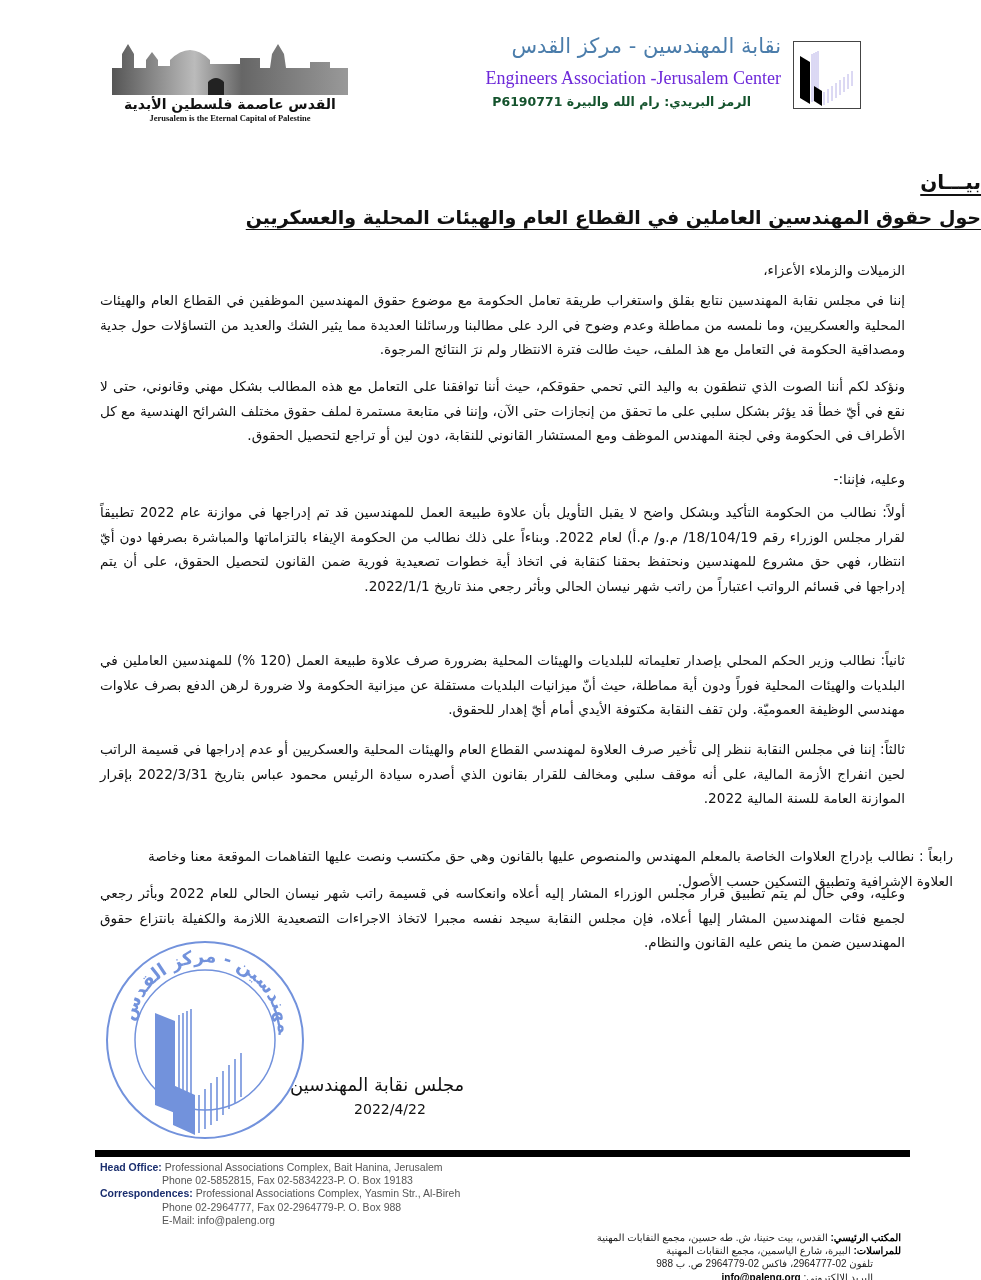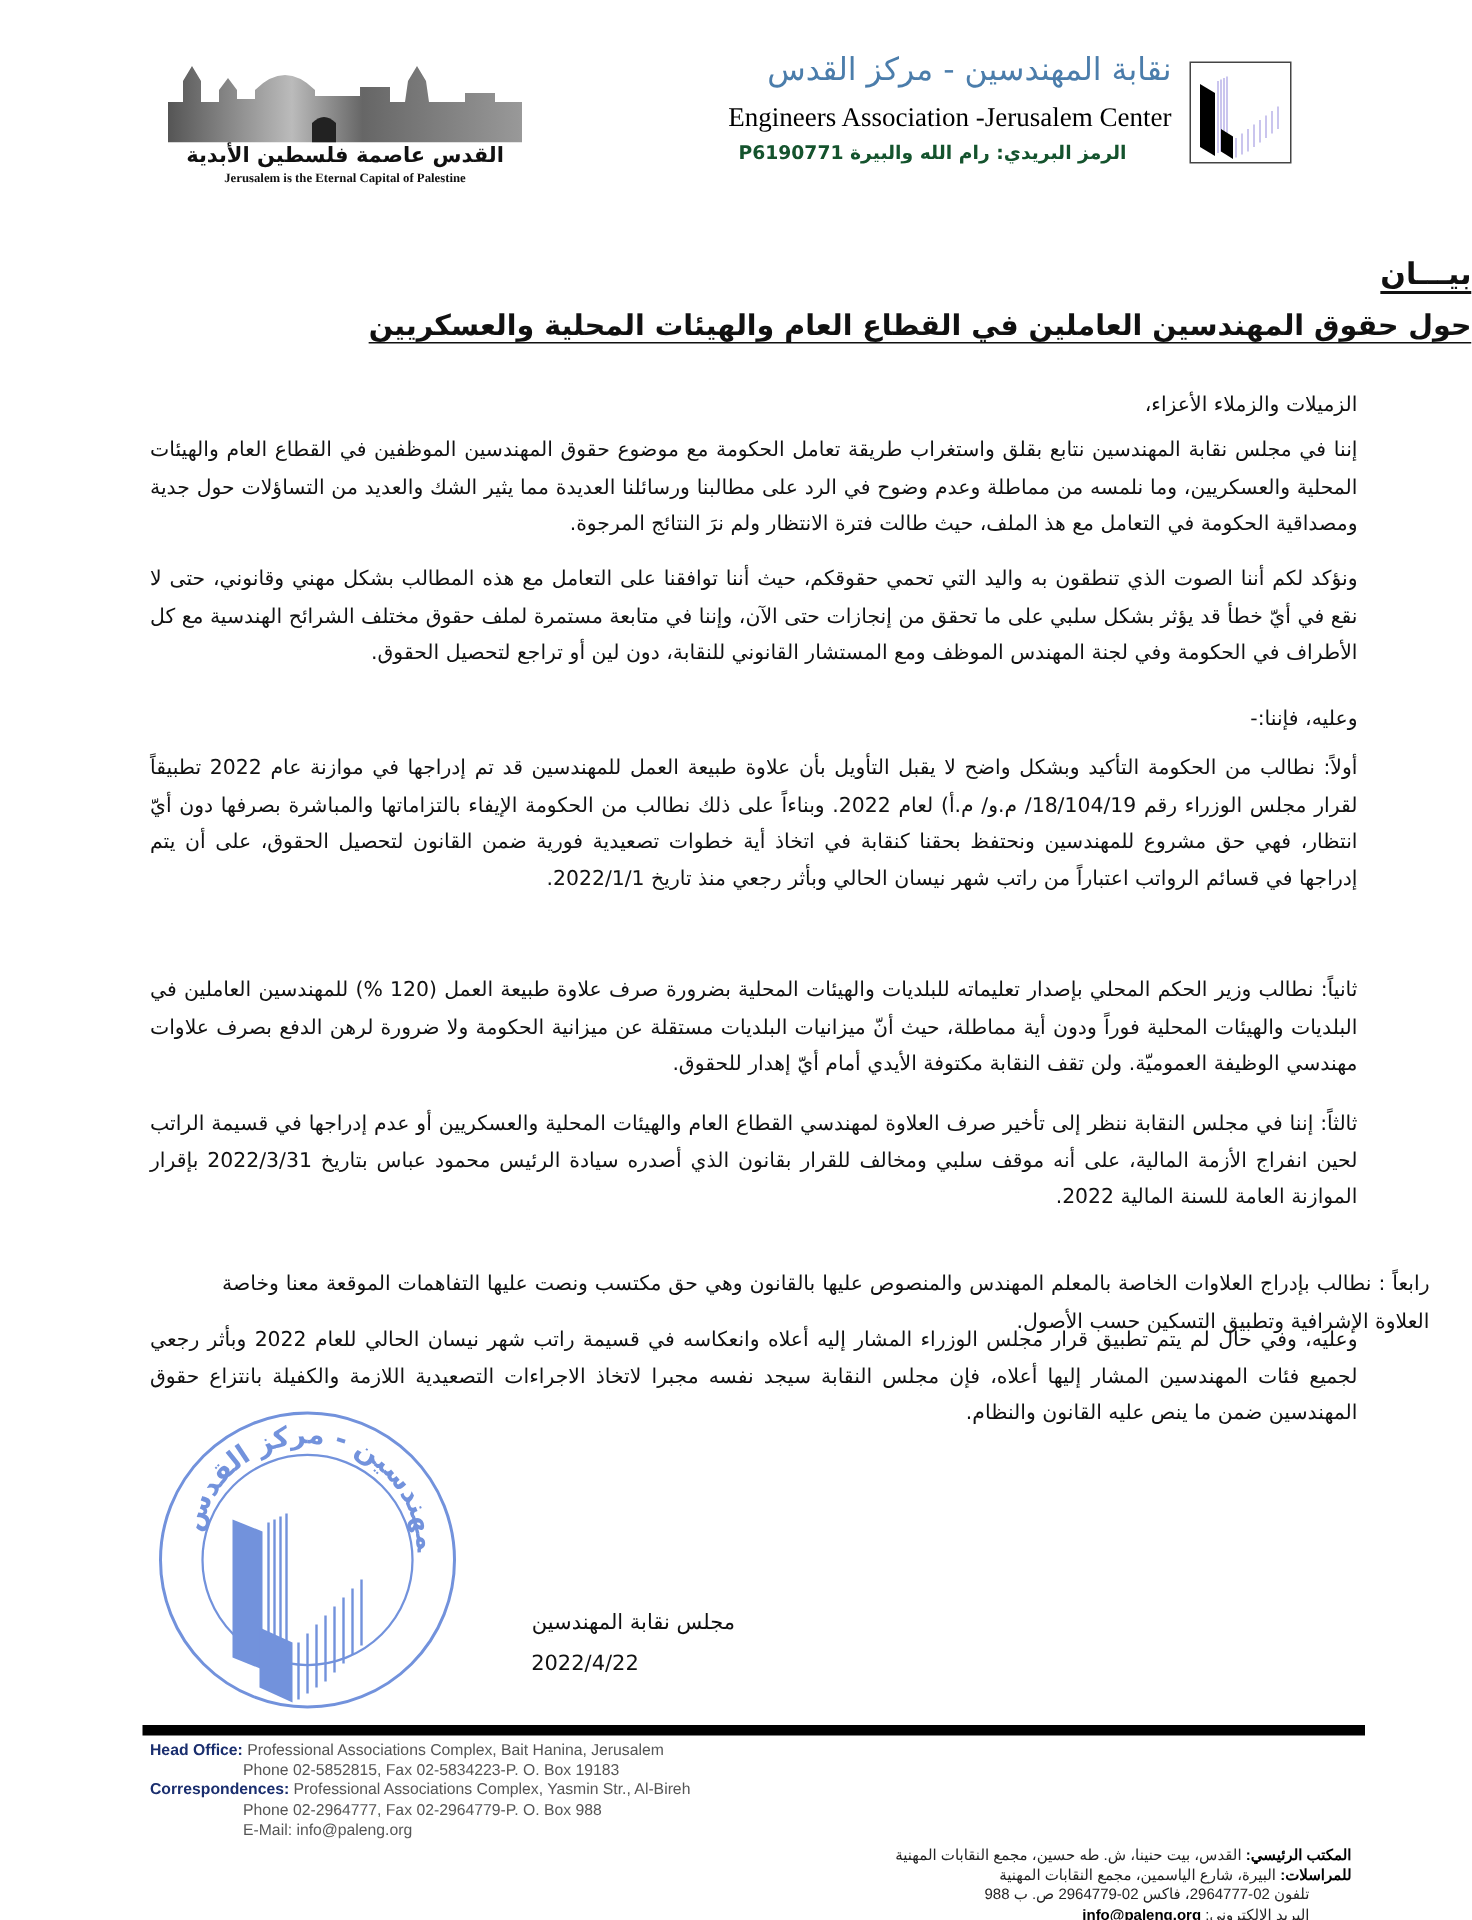--- a/index.html
+++ b/index.html
@@ -2,40 +2,40 @@
 <html><head>
 <meta charset="utf-8">
 <style>
   html, body { margin:0; padding:0; background:#ffffff; }
   body { width:981px; height:1280px; position:relative; overflow:hidden; font-family:"DejaVu Sans", sans-serif; color:#111; }
   .abs { position:absolute; }
 
   
   .logo-box { left:793px; top:41px; width:66px; height:66px; border:1.5px solid #444; background:#fff; }
   .org-ar { right:200px; top:34px; width:420px; text-align:right; font-family:"DejaVu Sans", sans-serif; font-size:21px; color:#4b7dab; direction:rtl; }
-  .org-en { right:200px; top:68px; width:420px; text-align:right; font-family:"Liberation Serif", serif; font-size:18px; color:#000000; }
+  .org-en { right:200px; top:68px; width:420px; text-align:right; font-family:"Liberation Serif", serif; font-size:18px; color:#6d28d9; }
   .postal { right:230px; top:94px; width:380px; text-align:right; font-size:12.5px; color:#14532d; direction:rtl; font-weight:bold; }
 
   .skyline { left:110px; top:40px; width:240px; height:55px; }
   .capital-ar { left:110px; top:96px; width:240px; text-align:center; font-size:14px; font-weight:bold; direction:rtl; }
   .capital-en { left:110px; top:113px; width:240px; text-align:center; font-family:"Liberation Serif", serif; font-size:8.5px; font-weight:bold; }
 
   
   .title { left:0; width:981px; text-align:right; font-weight:bold; direction:rtl; text-decoration:underline; text-underline-offset:5px; }
   .title-main { top:170px; font-size:20px; }
   .title-sub { top:206px; font-size:19px; }
 
   
   .body { left:100px; width:805px; direction:rtl; text-align:justify; font-size:13.6px; line-height:24.5px; }
   .p { margin:0; }
 
   
   .stamp { left:103px; top:935px; width:205px; height:210px; opacity:0.85; }
 
-  .sign { left:290px; top:1074px; width:200px; text-align:right; font-size:14px; direction:rtl; }
+  .sign { left:290px; top:1074px; width:200px; text-align:left; font-size:18px; direction:rtl; }
   .sign-date { left:290px; top:1101px; width:200px; text-align:center; font-size:14px; }
 
   
   .footer-bar { left:95px; top:1150px; width:815px; height:7px; background:#000; }
   .foot-en { left:100px; top:1161px; width:380px; font-family:"Liberation Sans", sans-serif; font-size:10.5px; color:#555; line-height:13.2px; }
   .foot-en b { color:#1a2e6e; }
   .foot-en .ind { padding-left:62px; display:block; }
   .foot-ar { right:80px; top:1231px; width:400px; font-family:"Liberation Sans", sans-serif; font-size:10px; color:#222; direction:rtl; line-height:13.2px; text-align:right; }
   .foot-ar .ind { padding-right:28px; display:block; }
   .foot-ar b { color:#000; }

